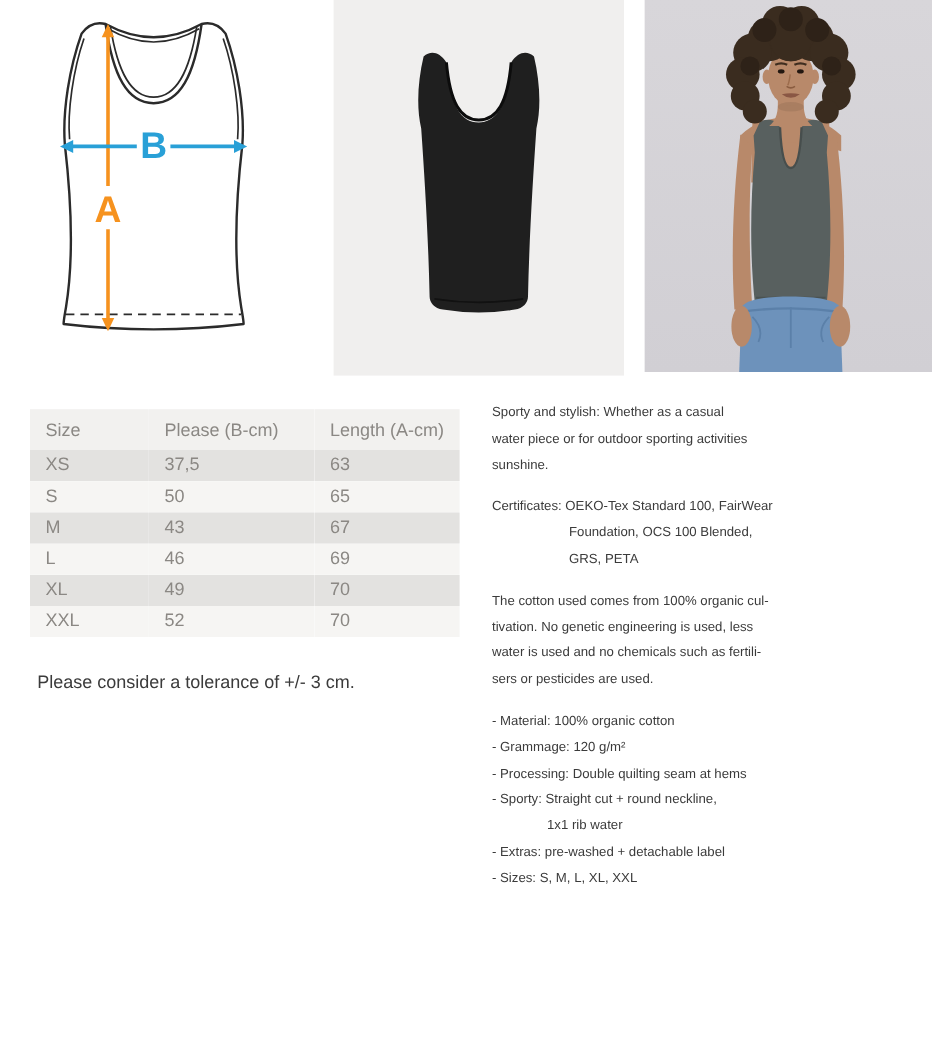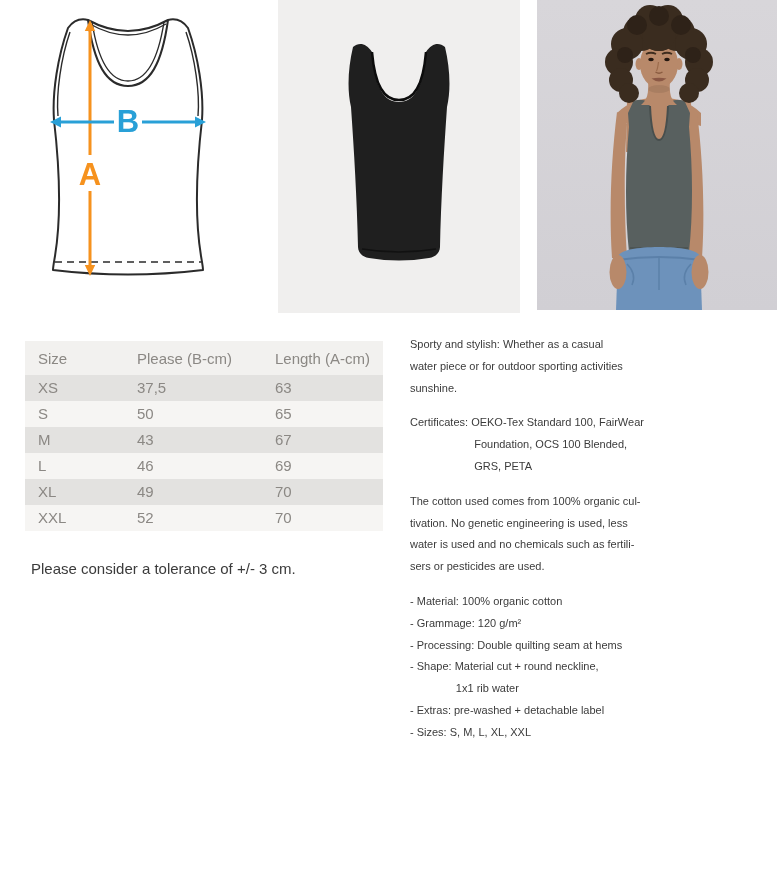--- a/index.html
+++ b/index.html
@@ -228,18 +228,18 @@
     <div class="desc-block">
       <div class="desc-line">The cotton used comes from 100% organic cul-</div>
       <div class="desc-line">tivation. No genetic engineering is used, less</div>
       <div class="desc-line">water is used and no chemicals such as fertili-</div>
       <div class="desc-line">sers or pesticides are used.</div>
     </div>
     <div class="desc-block">
       <div class="desc-line">- Material: 100% organic cotton</div>
       <div class="desc-line">- Grammage: 120 g/m²</div>
       <div class="desc-line">- Processing: Double quilting seam at hems</div>
-      <div class="desc-line">- Shape: Material cut + round neckline,</div>
+      <div class="desc-line">- Sporty: Straight cut + round neckline,</div>
       <div class="desc-line">               1x1 rib water</div>
       <div class="desc-line">- Extras: pre-washed + detachable label</div>
       <div class="desc-line">- Sizes: S, M, L, XL, XXL</div>
     </div>
   </div>
 
 </body></html>

